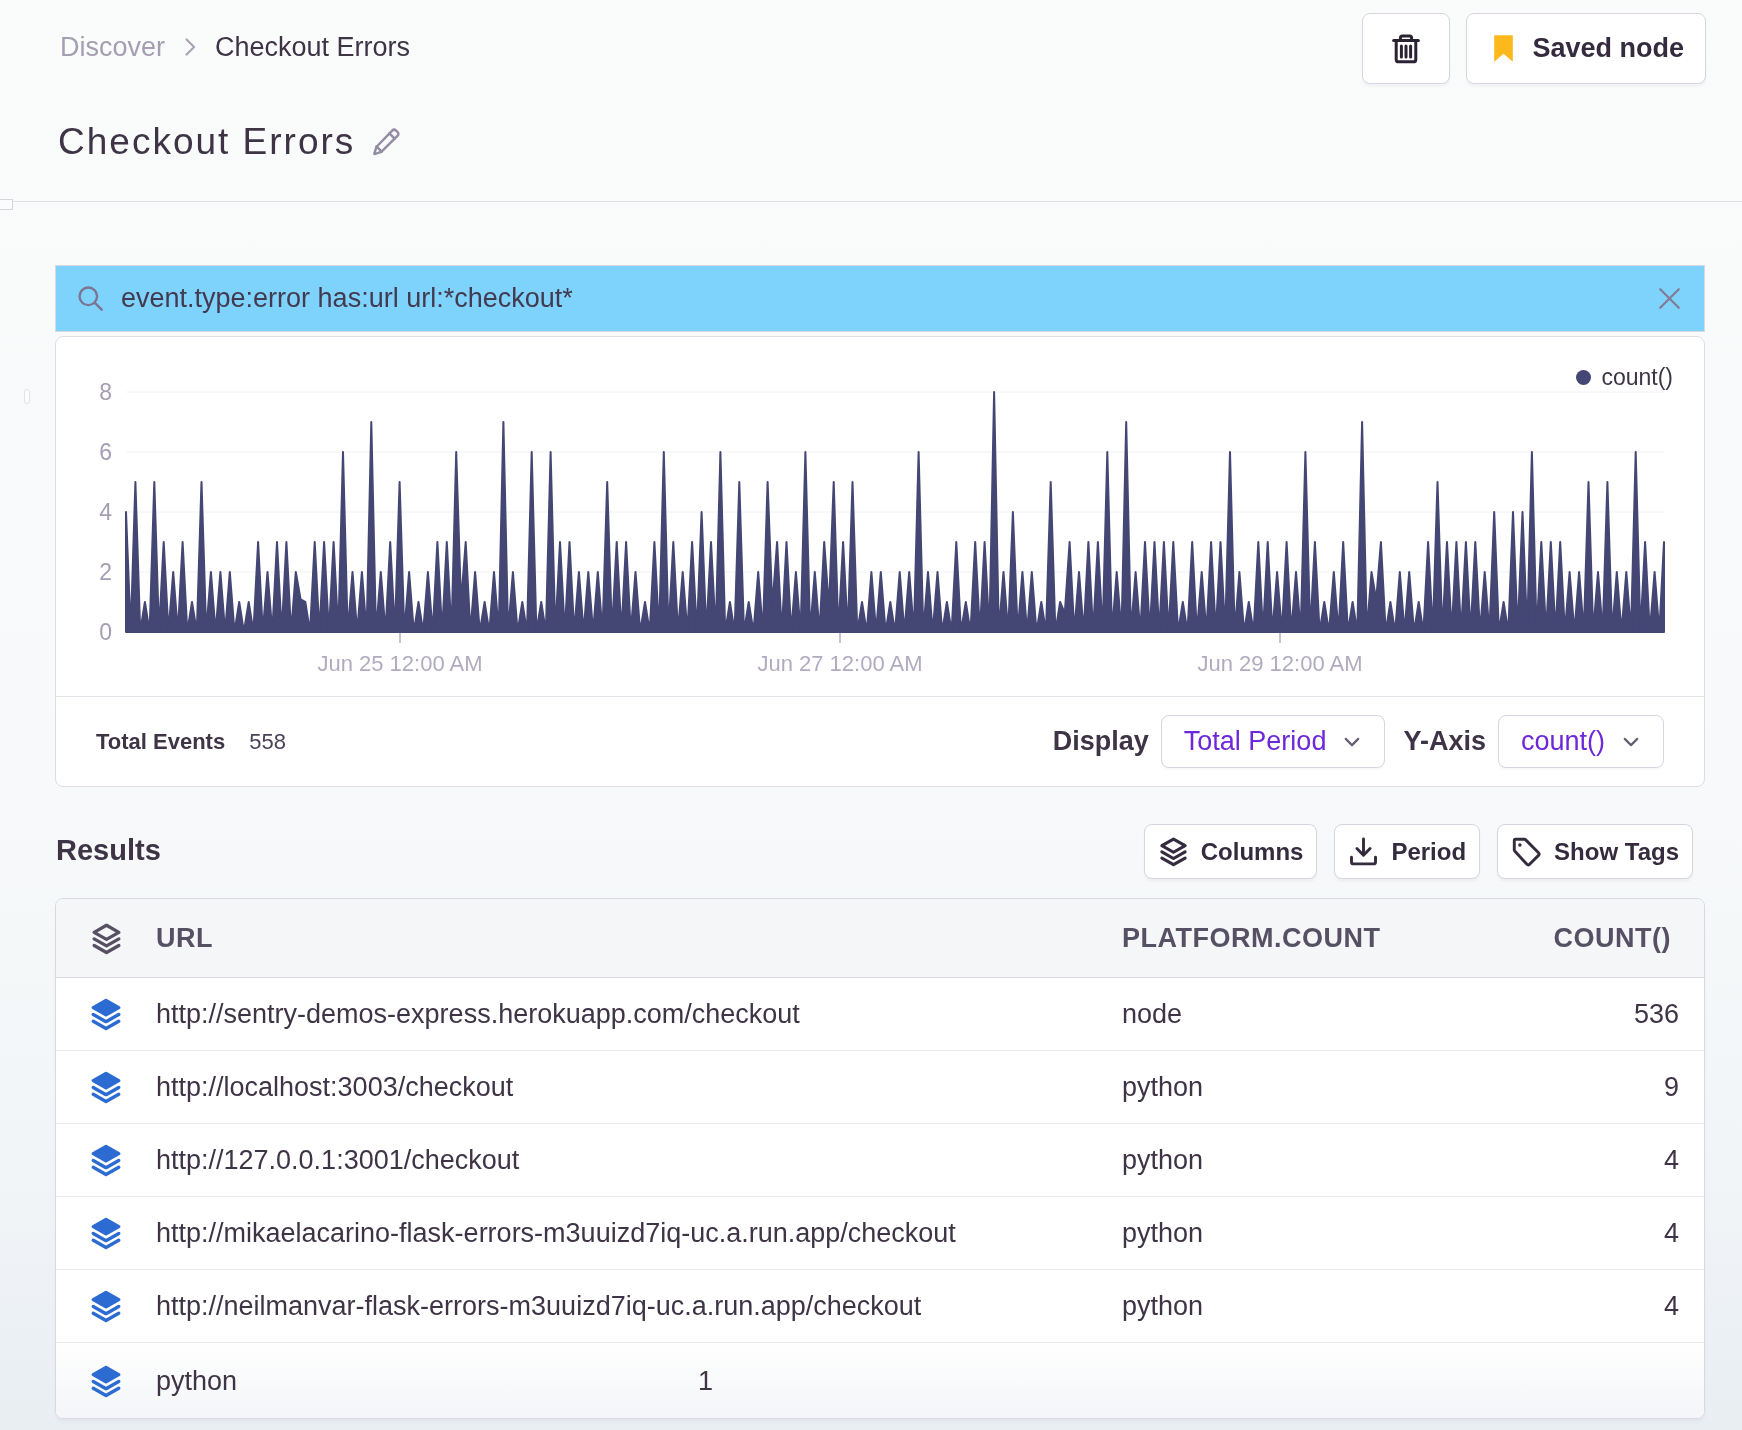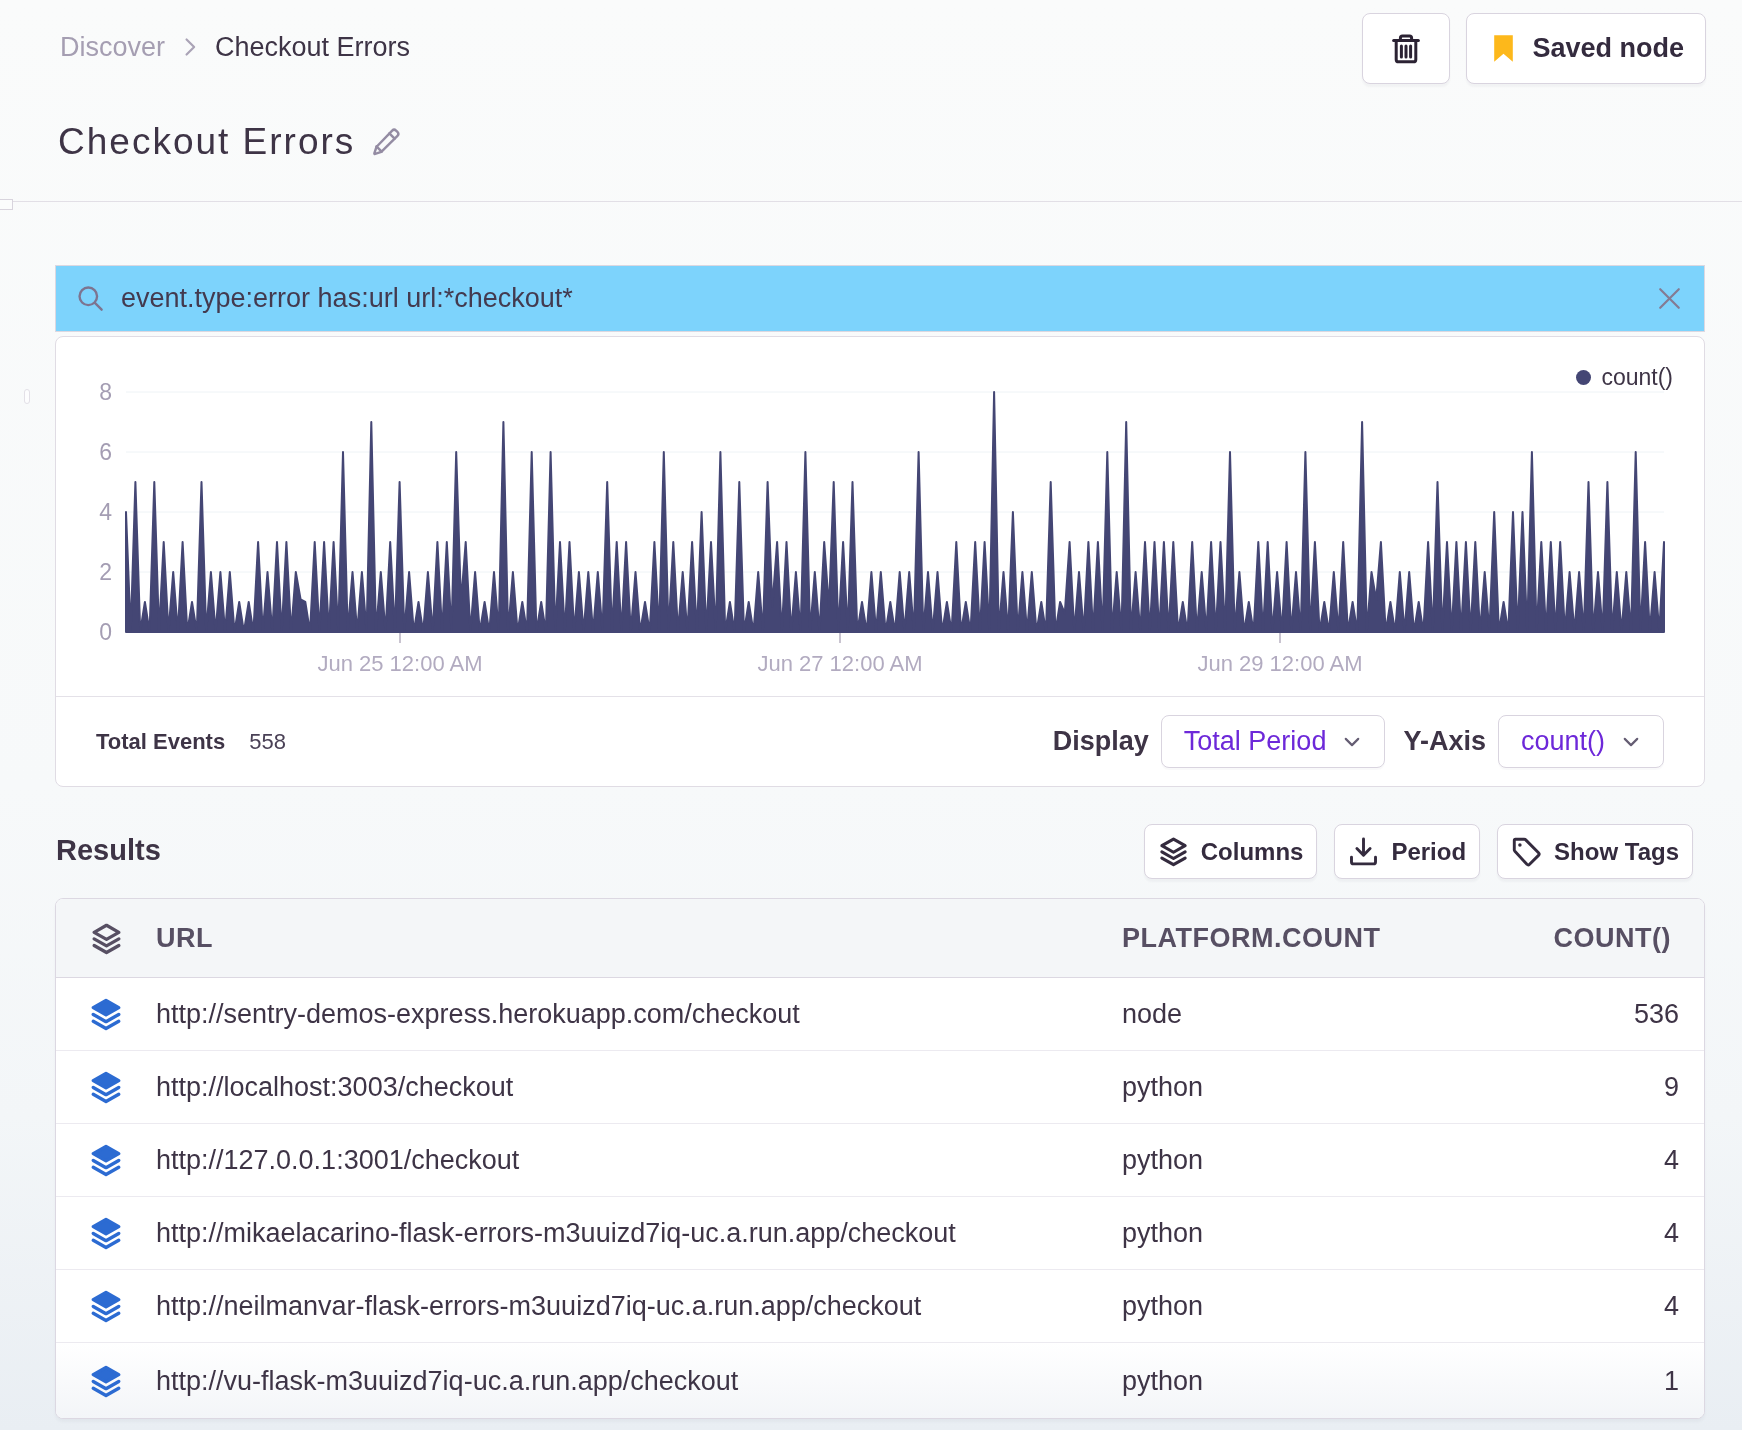--- a/index.html
+++ b/index.html
@@ -281,17 +281,16 @@
       <div class="c-count">4</div>
     </div>
   <div class="trow">
       <div class="c-icon">
         <svg class="ic" width="34" height="34" viewBox="0 0 16 16" fill="none" stroke="#2c6bd2" stroke-width="1.6" stroke-linecap="round" stroke-linejoin="round">
           <path d="M8 1.6 14 5 8 8.4 2 5z" fill="#2c6bd2"></path>
           <path d="M2 8.2 8 11.6 14 8.2"></path>
           <path d="M2 11.4 8 14.8 14 11.4"></path>
         </svg>
       </div>
-      <div class="c-url">http://vu-flask-m3uuizd7iq-uc.a.run.app/checkout</div>
       <div class="c-plat">python</div>
       <div class="c-count">1</div>
     </div>
 </div>
 
 </body></html>

